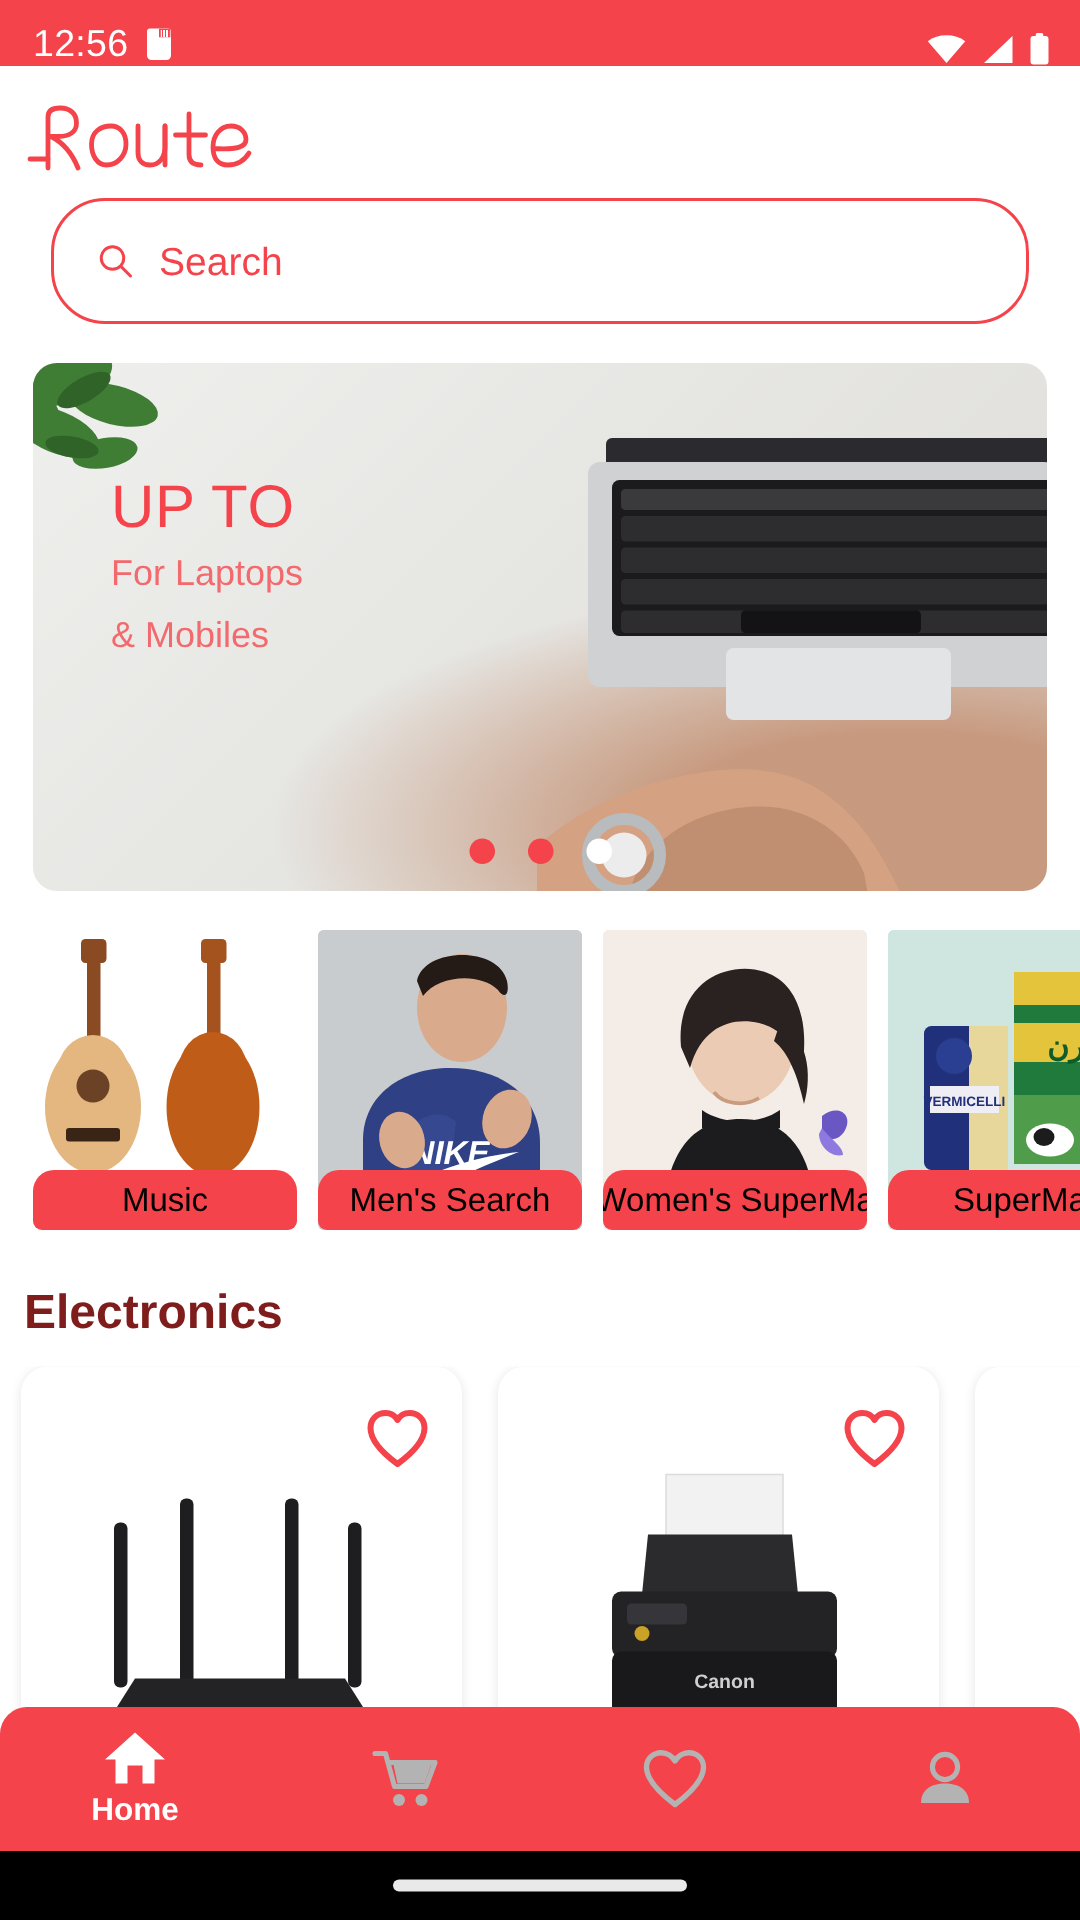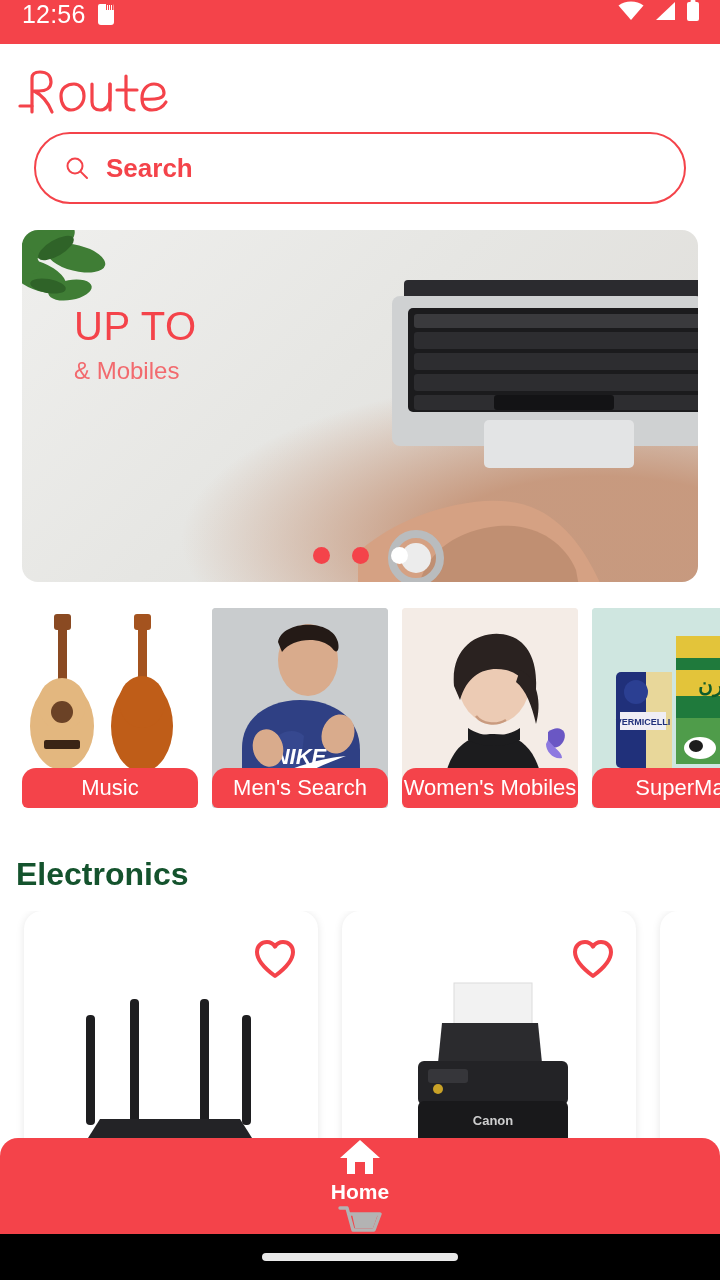--- a/index.html
+++ b/index.html
@@ -7,21 +7,21 @@
     width: 720px; height: 1280px;
     background: #ffffff;
     font-family: "Liberation Sans", sans-serif;
     overflow: hidden;
   }
   .phone { position: relative; width: 720px; height: 1280px; background: #fff; overflow: hidden; }
 
   
   .statusbar {
     height: 44px; background: #f4434a; color: #fff;
-    display: flex; align-items: flex-start; justify-content: space-between;
+    display: flex; align-items: flex-end; justify-content: space-between;
     padding: 0 20px 0 22px;
   }
   .sb-left { display: flex; align-items: center; gap: 12px; }
   .sb-time { font-size: 25px; letter-spacing: .2px; }
   .sb-right { display: flex; align-items: center; gap: 9px; }
   .sdcard { width: 16px; height: 21px; background: #fff; border-radius: 2px 2px 3px 3px; position: relative; }
   .sdcard::before {
     content:""; position:absolute; top:0; right:0; width:8px; height:6px;
     background:#f4434a;
     clip-path: polygon(0 0, 100% 0, 100% 100%, 0 100%);
@@ -33,24 +33,23 @@
     mask-image: repeating-linear-gradient(90deg,#000 0 1px,transparent 1px 2px);
   }
 
   
   .logo-wrap { padding: 22px 0 0 16px; height: 88px; }
   .logo-svg { display:block; }
 
   
   .search-row { padding: 0 34px; }
   .searchbar {
-    height: 72px; border: 2px solid #f4434a; border-radius: 36px;
+    height: 84px; border: 2px solid #f4434a; border-radius: 36px;
     display: flex; align-items: center; gap: 16px; padding: 0 28px;
     background: #fff;
-    font-weight: bold;
   }
   .search-text { color: #f4434a; font-size: 26px; }
 
   
   .banner-wrap { padding: 26px 22px 0 22px; }
   .banner {
     position: relative; height: 352px; border-radius: 16px; overflow: hidden;
     background:
       radial-gradient(120% 90% at 86% 88%, rgba(198,150,122,.95) 0 20%, rgba(198,150,122,0) 52%),
       linear-gradient(135deg, #efefed 0%, #e6e6e3 45%, #dedcd8 100%);
@@ -75,42 +74,42 @@
   .dots { position:absolute; left:0; right:0; bottom:18px; display:flex; justify-content:center; gap:22px; }
   .dot { width: 17px; height: 17px; border-radius:50%; background:#f4434a; }
   .dot.active { background:#ffffff; }
 
   
   .cats { margin-top: 26px; display:flex; gap:14px; padding-left: 22px; overflow:hidden; height: 200px; }
   .cat { position:relative; width: 176px; height: 200px; flex: 0 0 176px; border-radius: 4px; overflow:hidden; }
   .cat .art { position:absolute; inset:0; }
   .cat-label {
     position:absolute; left:0; right:0; bottom:0; height:40px;
-    background:#f4434a; color:#ffffff; font-size:22px;
+    background:#f4434a; color:#000000; font-size:22px;
     display:flex; align-items:center; justify-content:center;
     border-radius: 14px 14px 6px 6px; white-space:nowrap;
   }
 
   
-  .sec-title { color:#14532d; font-size: 32px; font-weight:700; padding: 36px 0 0 16px; margin-top: 12px; }
-
-  
-  .prods { margin-top: 18px; display:flex; gap:24px; padding-left: 24px; overflow:hidden; }
+  .sec-title { color:#7f1d1d; font-size: 32px; font-weight:700; padding: 36px 0 0 16px; }
+
+  
+  .prods { margin-top: 18px; display:flex; gap:24px; padding-left: 14px; overflow:hidden; }
   .prod {
     position:relative; flex: 0 0 294px; width:294px; height: 300px;
     background:#fff; border-radius: 18px;
     box-shadow: 0 1px 8px rgba(0,0,0,.10);
   }
   .fav { position:absolute; right:22px; top:28px; }
 
   
   .bottomnav {
     position:absolute; left:0; right:0; bottom:46px; height: 96px;
     background:#f4434a; border-radius: 18px 18px 0 0;
-    display:flex; align-items:center;flex-direction:column;
+    display:flex; align-items:center;
   }
   .nav-item { flex:1; display:flex; flex-direction:column; align-items:center; justify-content:center; gap:4px; height:100%; }
   .nav-label { color:#fff; font-size:21px; font-weight:700; }
   .gesturebar-area { position:absolute; left:0; right:0; bottom:0; height:46px; background:#000; display:flex; align-items:center; justify-content:center; }
   .gesture { width: 196px; height: 8px; border-radius: 4px; background:#e9e9e9; }
 </style>
 </head>
 <body>
 
 <div class="phone">
@@ -197,20 +196,21 @@
 
       <svg class="hands" viewBox="0 0 300 150">
         <path d="M0 150 L0 110 C30 84 70 66 116 60 C150 56 176 62 196 78 C214 92 230 112 246 150 Z" fill="#d5a183"></path>
         <path d="M60 150 C64 114 96 88 140 84 C178 81 206 100 218 128 L222 150 Z" fill="#c08f72"></path>
         <circle cx="58" cy="116" r="24" fill="none" stroke="#b9bcbe" stroke-width="8"></circle>
         <circle cx="58" cy="116" r="15" fill="#ececec"></circle>
       </svg>
 
       <div class="banner-copy">
         <div class="b-upto">UP TO</div>
+        <div class="b-sub">For Laptops</div>
         <div class="b-sub">&amp; Mobiles</div>
       </div>
 
 
       <div class="dots">
         <span class="dot"></span>
         <span class="dot"></span>
         <span class="dot active"></span>
       </div>
     </div>
@@ -264,21 +264,21 @@
           <path d="M40 200 C40 150 58 126 92 126 C126 126 142 152 142 200 Z" fill="#1c1c1e"></path>
           <ellipse cx="92" cy="74" rx="36" ry="42" fill="#eccbb4"></ellipse>
           <path d="M52 78 C48 34 84 20 108 28 C132 36 138 66 132 96 C128 78 120 66 104 62 C86 58 66 64 58 92 Z" fill="#2a2220"></path>
           <path d="M118 62 C136 70 140 96 134 116 C130 98 124 82 114 74 Z" fill="#2a2220"></path>
           <path d="M74 108 C80 116 94 118 104 112" stroke="#c99b7f" stroke-width="2.5" fill="none"></path>
           <path d="M66 120 C80 130 104 130 118 120 L118 132 C102 140 82 140 66 132 Z" fill="#1c1c1e"></path>
           <path d="M146 124 C156 116 166 122 162 132 C158 142 146 142 146 132 Z" fill="#6a57c4"></path>
           <path d="M146 132 C152 140 160 144 160 150 C152 152 144 144 144 136 Z" fill="#8d79e0"></path>
         </svg>
       </div>
-      <div class="cat-label">Women's Mobiles</div>
+      <div class="cat-label">Women's SuperMa</div>
     </div>
 
     <div class="cat">
       <div class="art" style="background:#cfe6e0">
         <svg viewBox="0 0 176 200" width="176" height="200">
           <rect width="176" height="200" fill="#cfe6e0"></rect>
           <rect x="84" y="28" width="86" height="128" rx="6" fill="#1f7a3c"></rect>
           <rect x="84" y="28" width="86" height="22" fill="#e3c43a"></rect>
           <rect x="84" y="62" width="86" height="26" fill="#e3c43a"></rect>
           <text x="127" y="84" font-size="20" fill="#0e5c2b" text-anchor="middle" font-family="Liberation Sans, sans-serif" font-weight="700">فيرن</text>

